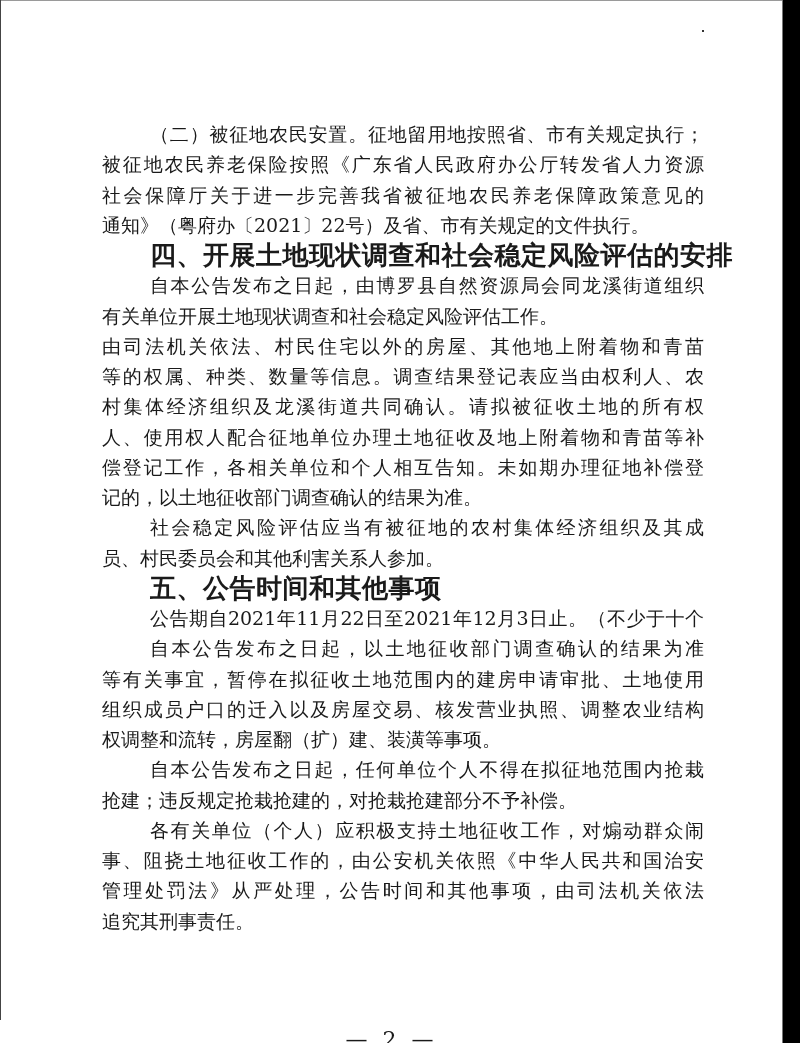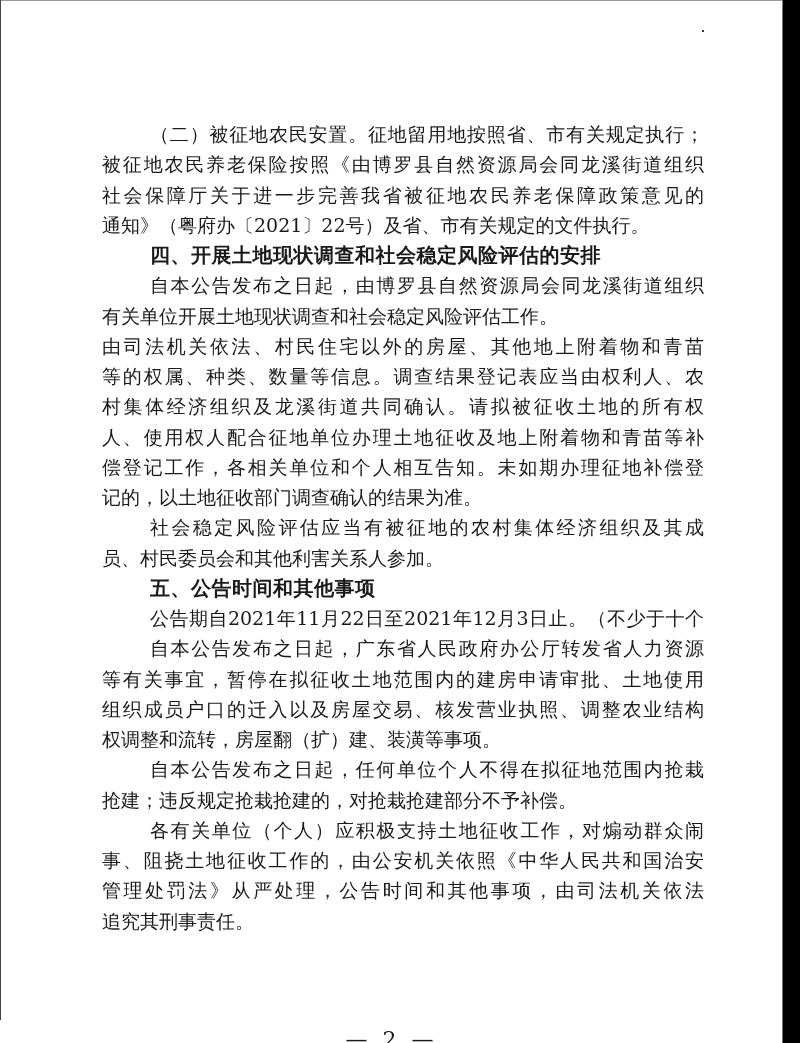--- a/index.html
+++ b/index.html
@@ -30,56 +30,56 @@
   .line {
     height: 30.25px; line-height: 30.25px;
     font-size: 19px; white-space: nowrap;
     text-align: justify; text-align-last: justify;
     letter-spacing: 0px;
   }
   .line.indent { padding-left: 48px; }
   .line.last { text-align-last: left; }
   .line.heading {
     font-family: "DejaVu Sans", "Liberation Sans", sans-serif;
-    font-weight: bold; font-size: 20px; text-align-last: left;
+    font-weight: bold; font-size: 26px; text-align-last: left;
     padding-left: 48px; letter-spacing: 0.5px;
   }
   .page-number {
     position: absolute; left: 0; width: 783px; top: 1025px; text-align: center;
     font-size: 22px; line-height: 30px; letter-spacing: 4px;
   }
 </style>
 </head>
 <body>
 
 <div class="top-rule"></div>
 <div class="left-edge"></div>
 <div class="right-edge-line"></div>
 <div class="right-border"></div>
 <div class="speck"></div>
 
 <div class="page">
   <div class="line indent">（二）被征地农民安置。征地留用地按照省、市有关规定执行；</div>
-  <div class="line">被征地农民养老保险按照《由博罗县自然资源局会同龙溪街道组织</div>
+  <div class="line">被征地农民养老保险按照《广东省人民政府办公厅转发省人力资源</div>
   <div class="line">社会保障厅关于进一步完善我省被征地农民养老保障政策意见的</div>
   <div class="line last">通知》（粤府办〔2021〕22号）及省、市有关规定的文件执行。</div>
   <div class="line heading">四、开展土地现状调查和社会稳定风险评估的安排</div>
   <div class="line indent">自本公告发布之日起，由博罗县自然资源局会同龙溪街道组织</div>
   <div class="line last">有关单位开展土地现状调查和社会稳定风险评估工作。</div>
   <div class="line">由司法机关依法、村民住宅以外的房屋、其他地上附着物和青苗</div>
   <div class="line">等的权属、种类、数量等信息。调查结果登记表应当由权利人、农</div>
   <div class="line">村集体经济组织及龙溪街道共同确认。请拟被征收土地的所有权</div>
   <div class="line">人、使用权人配合征地单位办理土地征收及地上附着物和青苗等补</div>
   <div class="line">偿登记工作，各相关单位和个人相互告知。未如期办理征地补偿登</div>
   <div class="line last">记的，以土地征收部门调查确认的结果为准。</div>
   <div class="line indent">社会稳定风险评估应当有被征地的农村集体经济组织及其成</div>
   <div class="line last">员、村民委员会和其他利害关系人参加。</div>
   <div class="line heading">五、公告时间和其他事项</div>
   <div class="line indent">公告期自2021年11月22日至2021年12月3日止。（不少于十个</div>
-  <div class="line indent">自本公告发布之日起，广东省人民政府办公厅转发省人力资源</div>
+  <div class="line indent">自本公告发布之日起，以土地征收部门调查确认的结果为准</div>
   <div class="line">等有关事宜，暂停在拟征收土地范围内的建房申请审批、土地使用</div>
   <div class="line">组织成员户口的迁入以及房屋交易、核发营业执照、调整农业结构</div>
   <div class="line last">权调整和流转，房屋翻（扩）建、装潢等事项。</div>
   <div class="line indent">自本公告发布之日起，任何单位个人不得在拟征地范围内抢栽</div>
   <div class="line last">抢建；违反规定抢栽抢建的，对抢栽抢建部分不予补偿。</div>
   <div class="line indent">各有关单位（个人）应积极支持土地征收工作，对煽动群众闹</div>
   <div class="line">事、阻挠土地征收工作的，由公安机关依照《中华人民共和国治安</div>
   <div class="line">管理处罚法》从严处理，公告时间和其他事项，由司法机关依法</div>
   <div class="line last">追究其刑事责任。</div>
 </div>

